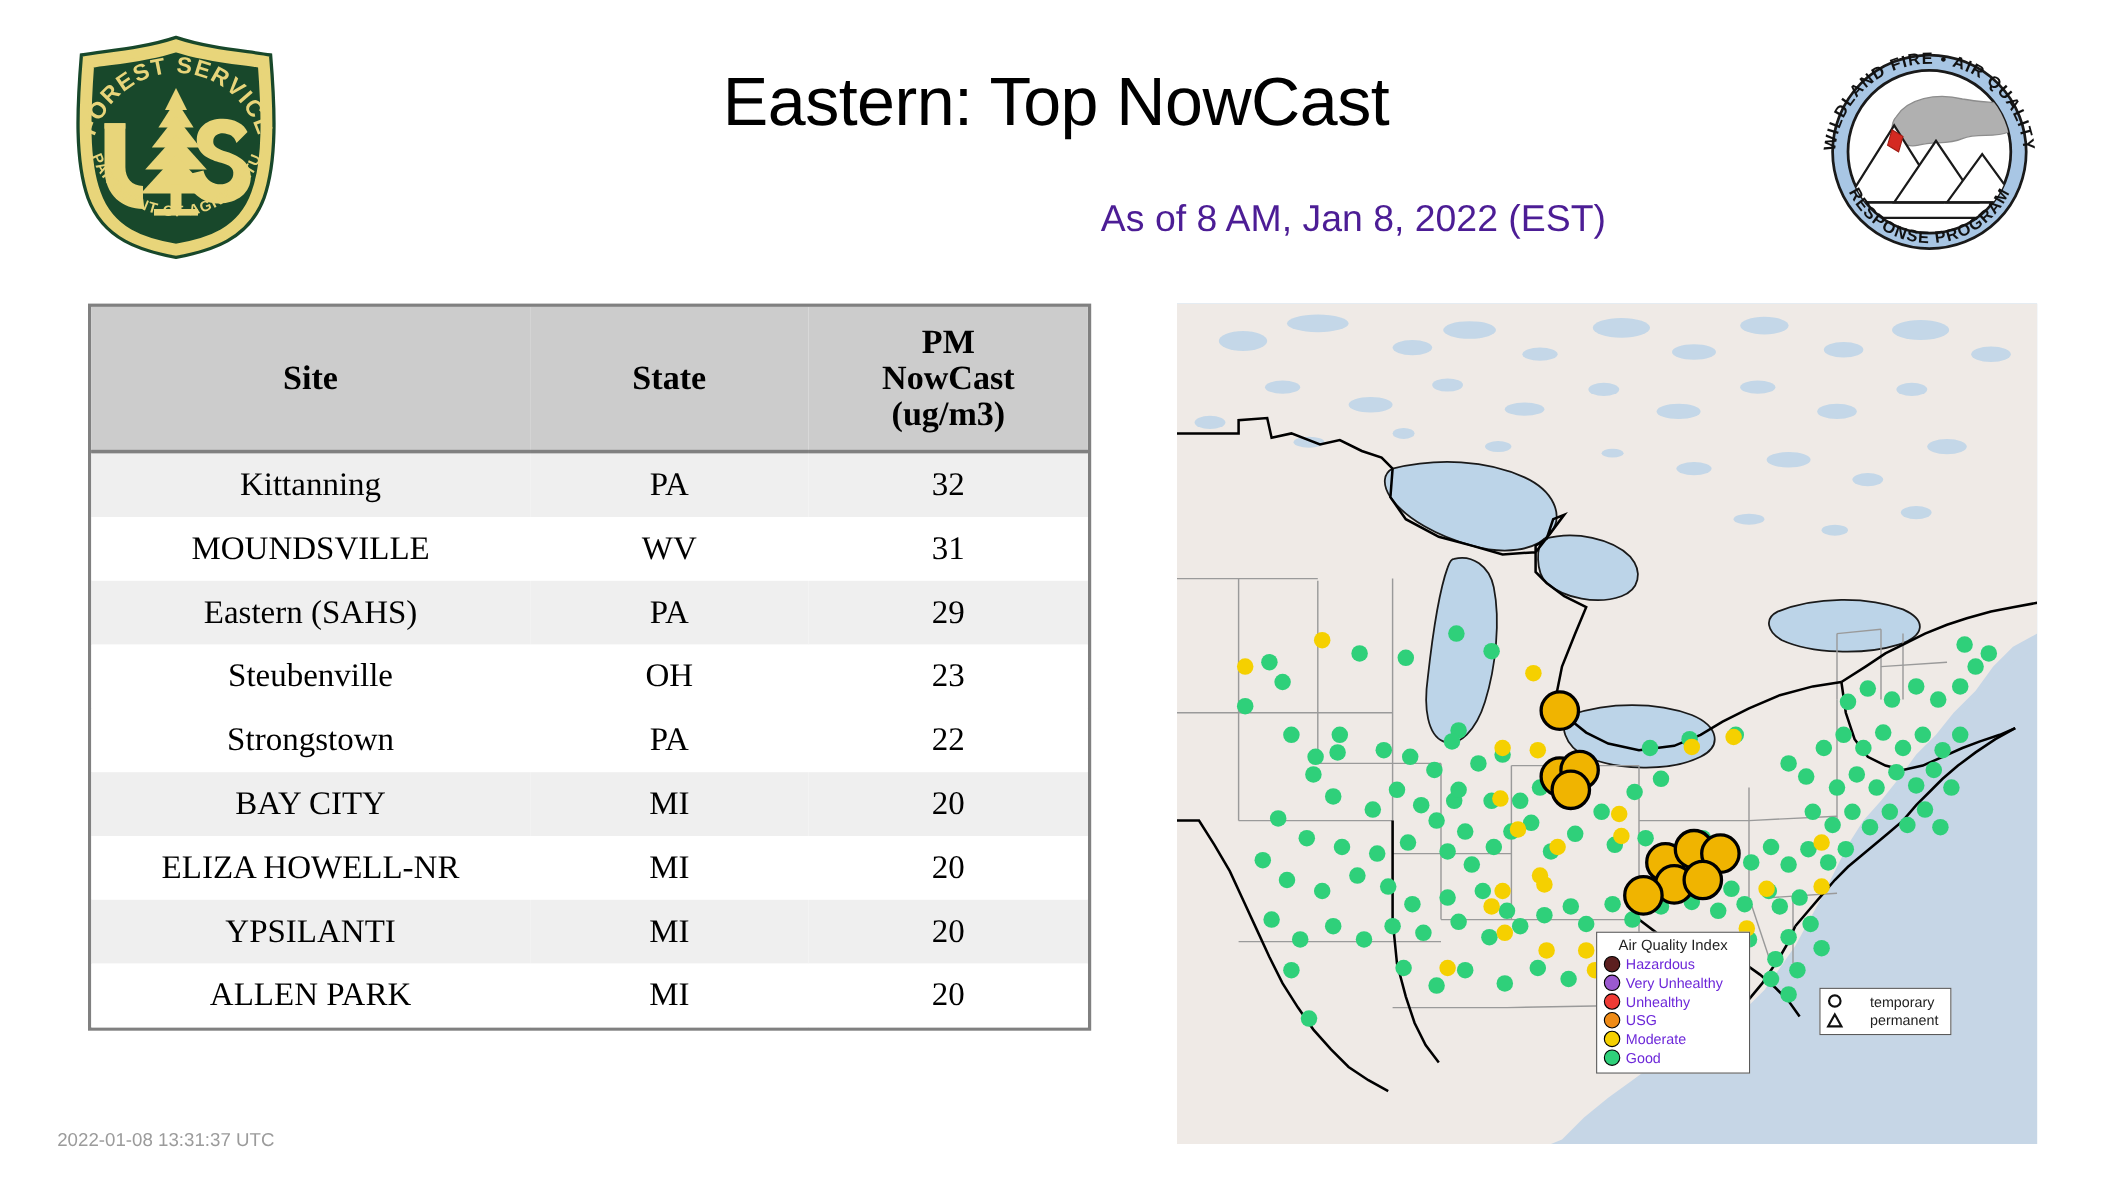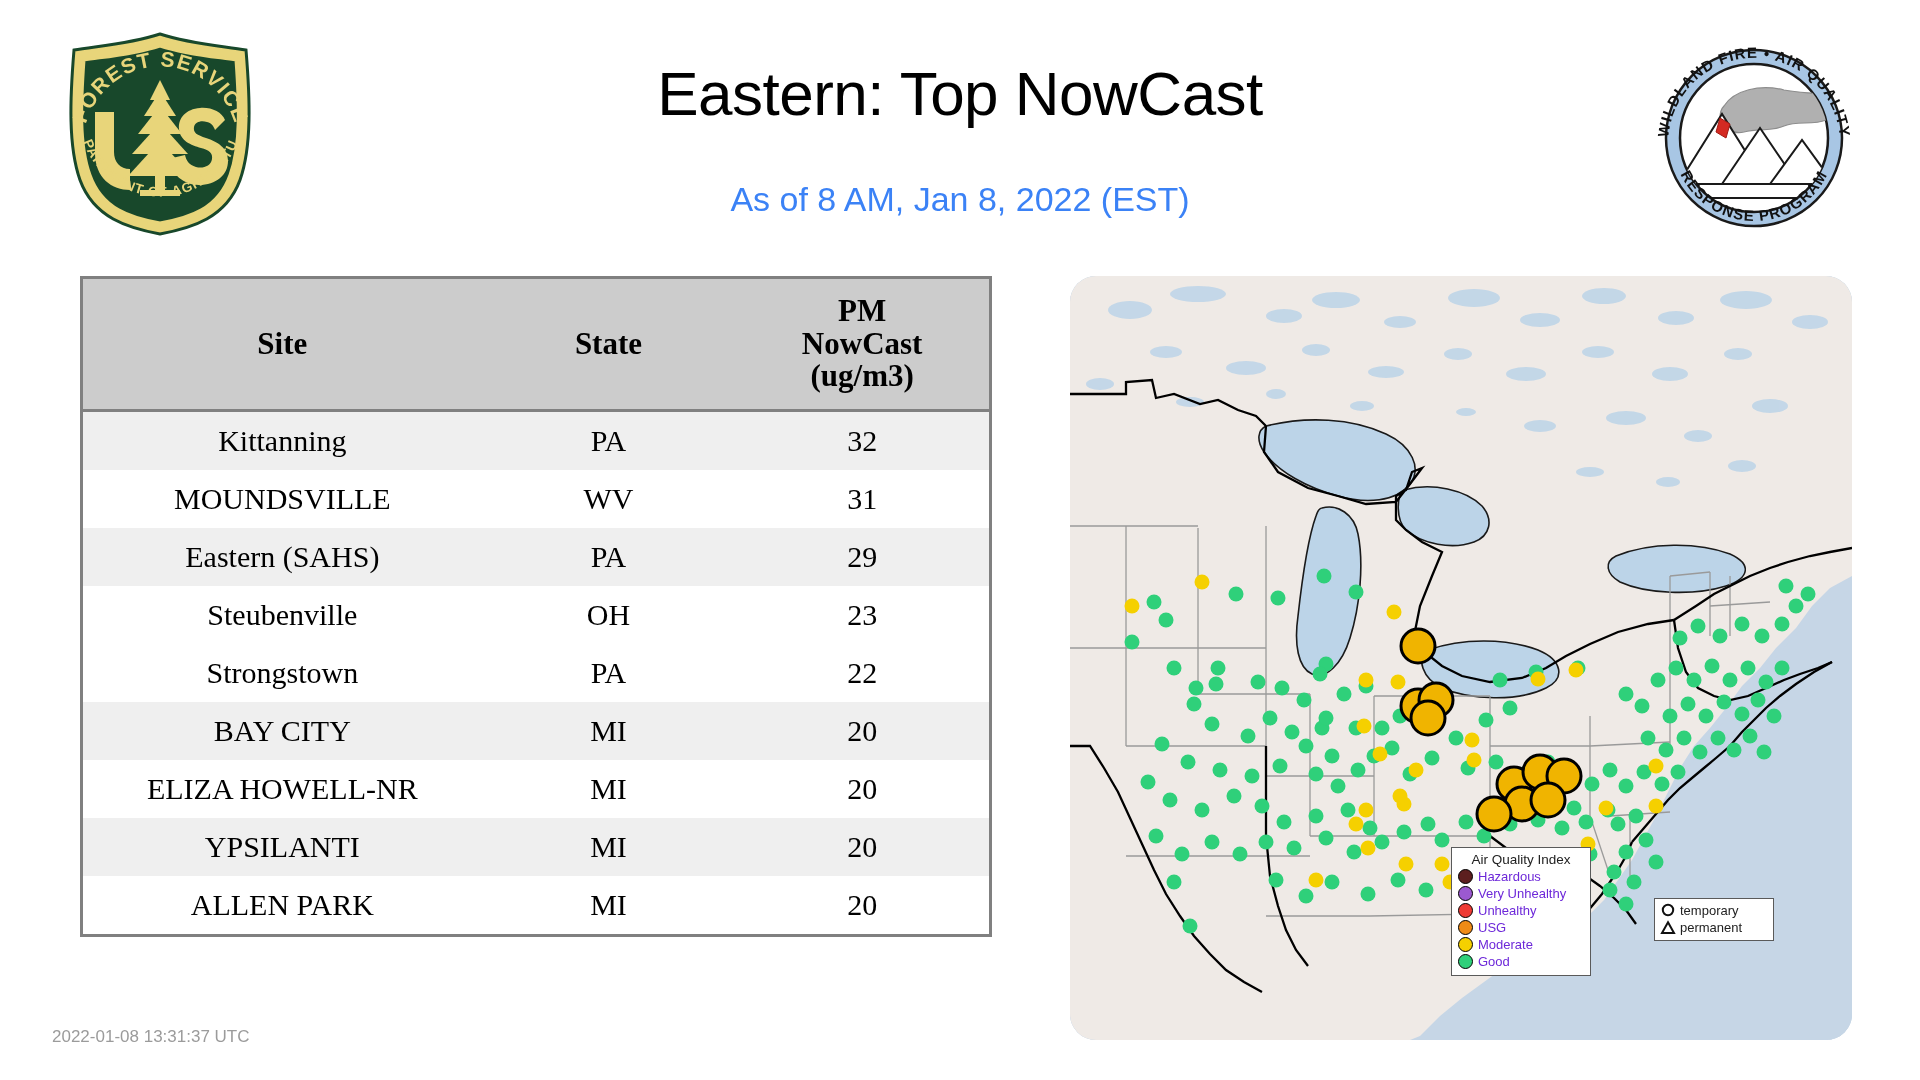--- a/index.html
+++ b/index.html
@@ -19,22 +19,22 @@
 
   #page-title{
     position:absolute;left:460px;top:58px;width:1000px;
     text-align:center;
     font-size:62px;font-weight:400;color:#000;
     letter-spacing:-0.5px;
     font-family:"Liberation Sans", sans-serif;
   }
   #page-subtitle{
     position:absolute;left:460px;top:180px;width:1000px;
-    text-align:center;
-    font-size:34px;font-weight:400;color:#3b82f6;
+    text-align:right;
+    font-size:34px;font-weight:400;color:#4c1d95;
   }
 
   
   #table-panel{
     position:absolute;left:80px;top:276px;
     width:912px;
     border:3px solid #808080;
     box-sizing:border-box;
     background:#fff;
   }
@@ -67,21 +67,20 @@
     font-size:17px;color:#9b9b9b;
     font-family:"Liberation Sans", sans-serif;
   }
 
   
   #map-panel{
     position:absolute;left:1070px;top:276px;
     width:782px;height:764px;
     background:#c6d6e6;
     overflow:hidden;
-    border-radius:26px;
   }
   #map-svg{position:absolute;left:0;top:0;width:782px;height:764px;}
 
   .legend-box{
     position:absolute;background:#ffffff;
     border:1.5px solid #5a5a5a;
     font-family:"Liberation Sans", sans-serif;
   }
   #aqi-legend{
     left:381px;top:571px;width:126px;
@@ -99,21 +98,21 @@
     width:13px;height:13px;border-radius:50%;
     border:1.4px solid #000;margin-right:5px;flex:0 0 auto;
   }
   #aqi-legend .lg-label{font-size:13px;color:#6d28d9;white-space:nowrap;}
 
   #marker-legend{
     left:584px;top:622px;width:108px;
     padding:3px 5px 4px 5px;
   }
   #marker-legend .ml-row{
-    display:flex;align-items:center;height:17px;
+    display:flex;align-items:center;height:17px;gap:20px;
   }
   #marker-legend .ml-glyph{
     width:16px;height:16px;margin-right:4px;flex:0 0 auto;
   }
   #marker-legend .ml-label{font-size:13px;color:#222;}
 </style>
 </head>
 <body>
 
 <div id="header">

